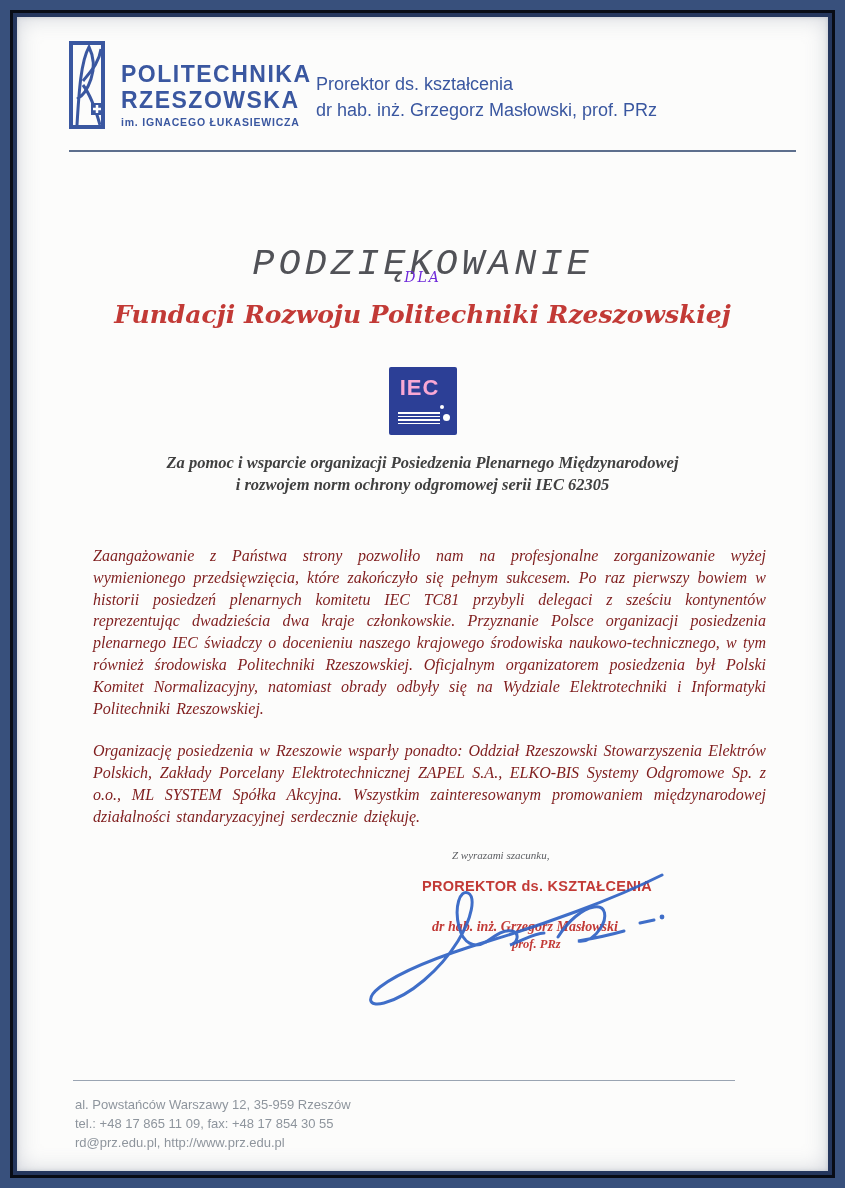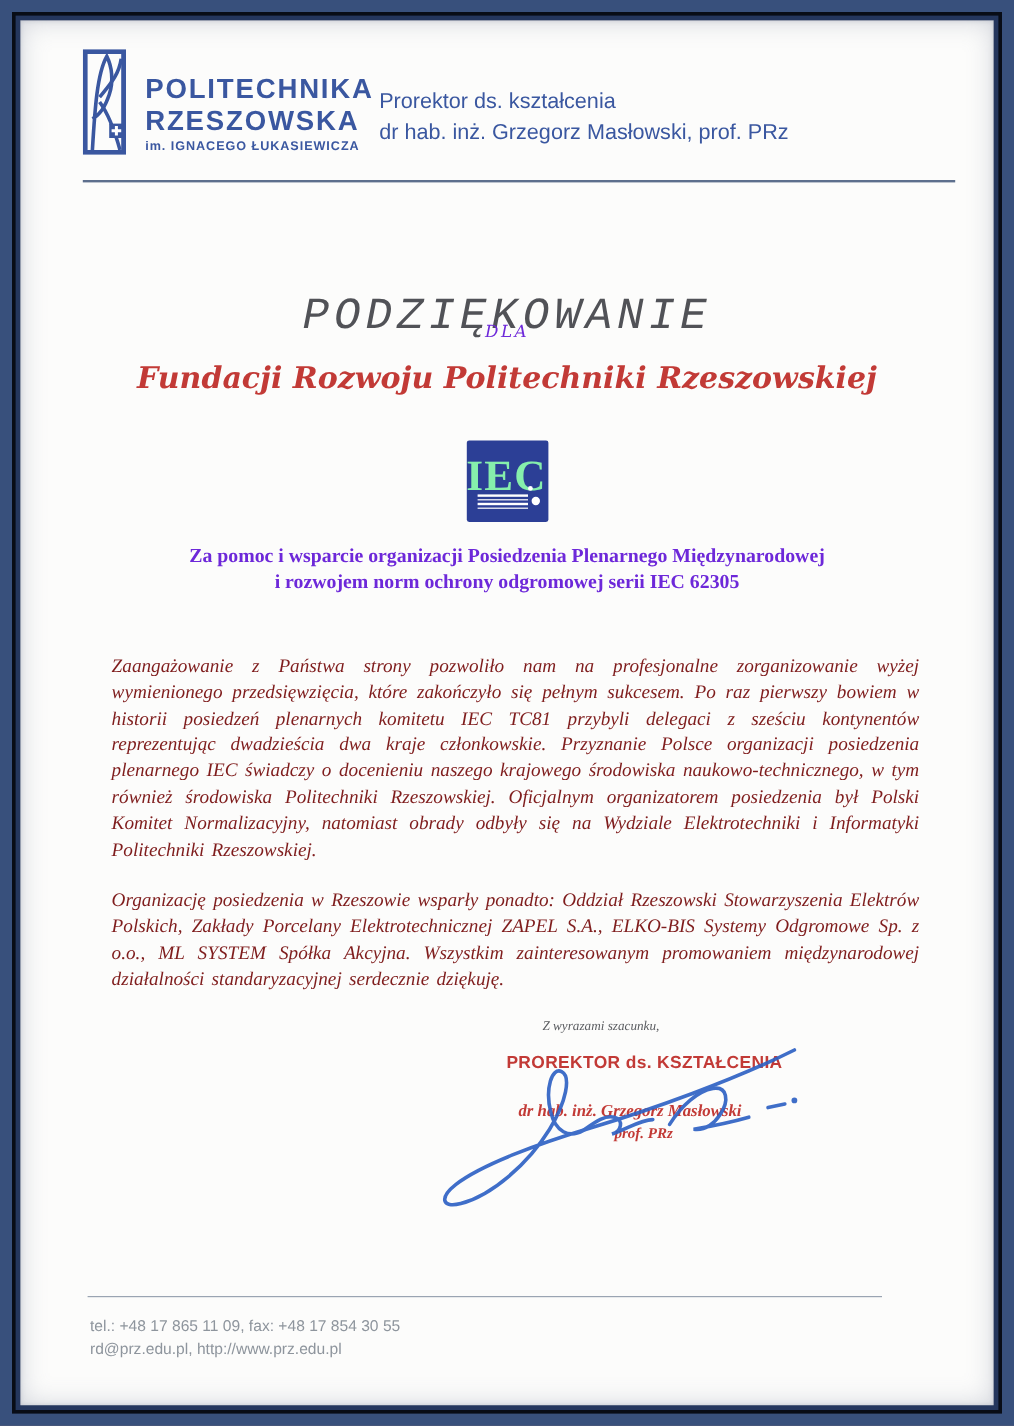--- a/index.html
+++ b/index.html
@@ -45,32 +45,32 @@
     font-size:25px; color:#c23a36;
   }
 
   
   .iec {
     position:absolute; top:350px; left:50%; transform:translateX(-50%);
     width:68px; height:68px; background:#2c3f96; border-radius:2px;
   }
   .iec .txt {
     position:absolute; top:8px; left:0; right:6px; text-align:center;
-    color:#86efac; font-family:Liberation Serif, serif;
-    font-weight:bold; font-size:36px; letter-spacing:1px;
+    color:#f9a8d4; font-family:Liberation Sans, sans-serif;
+    font-weight:bold; font-size:22px; letter-spacing:1px;
   }
   .iec .cdot { position:absolute; top:38px; left:51px; width:4px; height:4px; background:#fff; border-radius:50%; }
   .iec .lines { position:absolute; left:9px; top:45px; width:42px; }
   .iec .lines div { height:1.5px; background:#fff; margin-bottom:2px; }
   .iec .bigdot { position:absolute; top:47px; left:54px; width:7px; height:7px; background:#fff; border-radius:50%; }
 
   
   .subject {
     position:absolute; top:435px; left:60px; right:60px; text-align:center;
-    font-weight:bold; font-size:16.5px; line-height:22px; color:#6d28d9;
+    font-style:italic; font-weight:bold; font-size:16.5px; line-height:22px; color:#404040;
   }
 
   
   .body-text {
     position:absolute; top:528px; left:76px; right:62px;
     font-style:italic; font-size:16px; line-height:21.8px; color:#7f1d1d;
     text-align:justify;
   }
   .body-text p { margin:0 0 21px 0; word-spacing:2px; }
 
@@ -151,18 +151,19 @@
         <path d="M300 30 C 250 55, 180 80, 130 95 C 90 107, 40 125, 18 142 C 4 153, 6 162, 22 158 C 48 151, 78 125, 96 96 C 110 73, 114 52, 106 48 C 98 44, 92 62, 97 82 C 101 98, 112 104, 124 97"></path>
         <path d="M124 97 C 134 90, 142 84, 150 86 C 158 88, 156 98, 148 100 C 160 96, 172 88, 182 88"></path>
         <path d="M196 92 C 206 76, 220 64, 232 62 C 244 60, 246 72, 238 84 C 232 93, 224 97, 216 96 C 228 94, 248 90, 262 86"></path>
         <path d="M278 78 l 14 -3"></path>
         <circle cx="300" cy="72" r="2.4" fill="#2f62c4" stroke="none"></circle>
       </g>
     </svg>
 
     <div class="footer-rule"></div>
     <div class="footer">
+      <div>al. Powstańców Warszawy 12, 35-959 Rzeszów</div>
       <div>tel.: +48 17 865 11 09, fax: +48 17 854 30 55</div>
       <div>rd@prz.edu.pl, http://www.prz.edu.pl</div>
     </div>
 
   </div>
 </div>
 
 </body></html>

